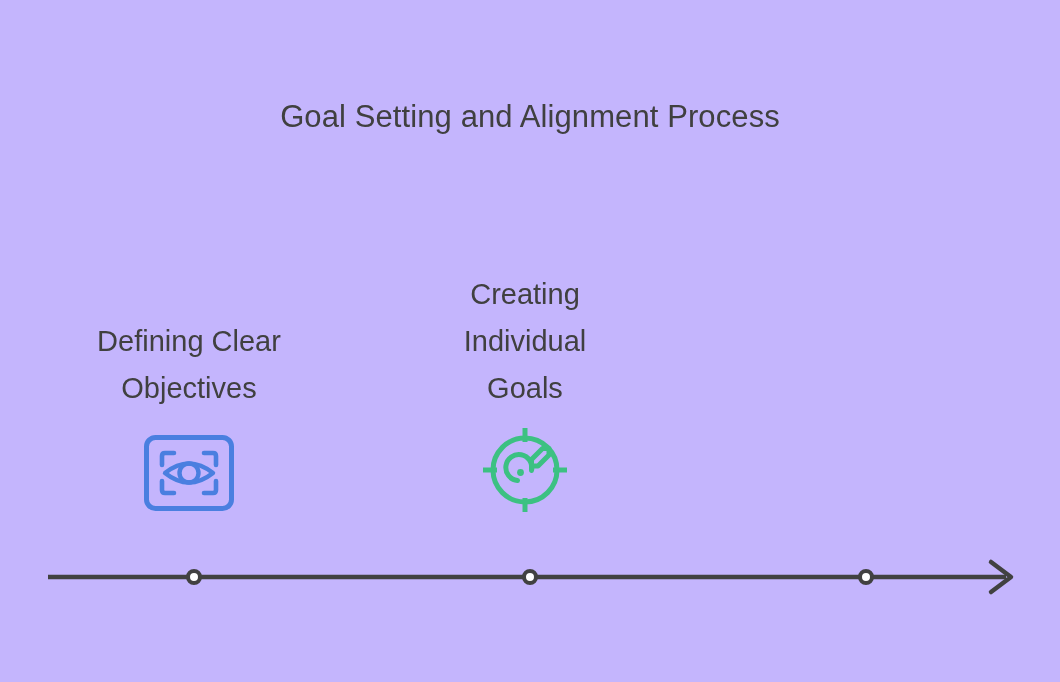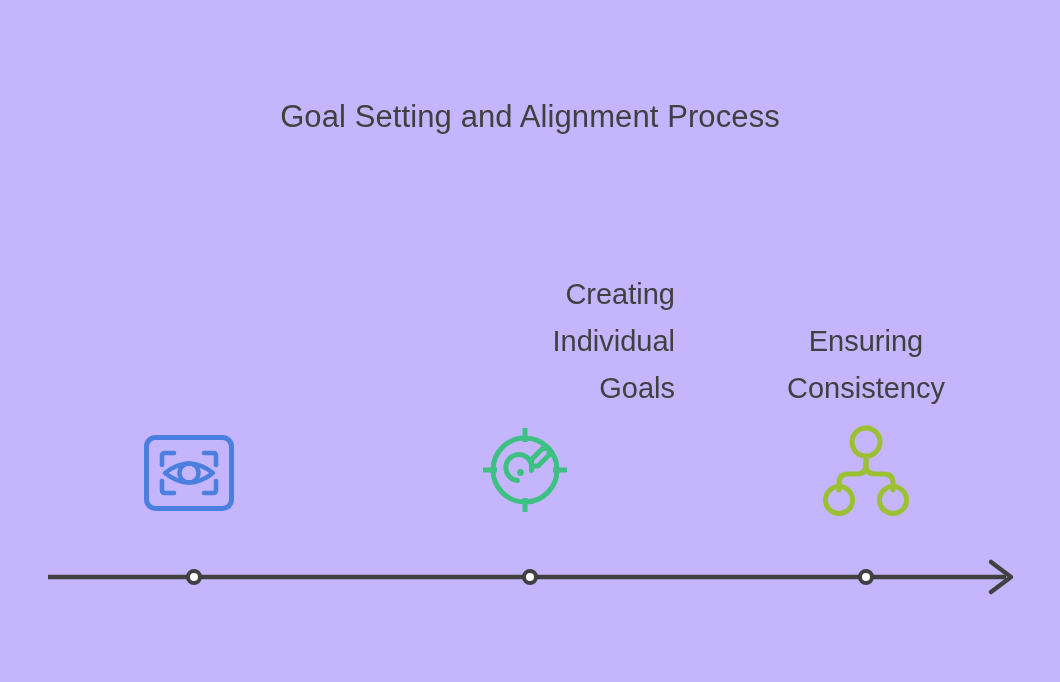--- a/index.html
+++ b/index.html
@@ -55,21 +55,21 @@
     white-space: pre-line;
   }
   .step-icon {
     position: absolute;
     left: 50%;
     transform: translateX(-50%);
   }
 
   
   .label-2line { bottom: 168px; }
-  .label-3line { bottom: 168px; text-align: right; }
+  .label-3line { bottom: 168px; }
 
   .step.s1 { left: 39px; }
   .step.s2 { left: 375px; }
   .step.s3 { left: 716px; }
 
   .step-icon { bottom: 60px; }
 
   
   #timeline {
     position: absolute;
@@ -80,20 +80,22 @@
   }
 </style>
 </head>
 <body>
 
 <div id="canvas">
 
   <div id="chart-title">Goal Setting and Alignment Process</div>
 
   <div class="step s1">
+    <div class="step-label label-2line">Defining Clear
+Objectives</div>
     <div class="step-icon">
       <svg width="92" height="82" viewBox="0 0 92 82">
 
         <rect x="3.5" y="3.5" width="85" height="71" rx="9" ry="9" fill="none" stroke="#4a7fe0" stroke-width="5"></rect>
 
         <path d="M19 31 L19 22 Q19 19 22 19 L31 19" fill="none" stroke="#4a7fe0" stroke-width="4.6" stroke-linecap="round" stroke-linejoin="round"></path>
         <path d="M61 19 L70 19 Q73 19 73 22 L73 31" fill="none" stroke="#4a7fe0" stroke-width="4.6" stroke-linecap="round" stroke-linejoin="round"></path>
         <path d="M73 47 L73 56 Q73 59 70 59 L61 59" fill="none" stroke="#4a7fe0" stroke-width="4.6" stroke-linecap="round" stroke-linejoin="round"></path>
         <path d="M31 59 L22 59 Q19 59 19 56 L19 47" fill="none" stroke="#4a7fe0" stroke-width="4.6" stroke-linecap="round" stroke-linejoin="round"></path>
 
@@ -124,45 +126,20 @@
                  L63.5 24.5
                  L70 24.5
                  L70 31
                  L59 42
                  L52.5 42" fill="none" stroke="#3cc182" stroke-width="5" stroke-linejoin="round" stroke-linecap="round"></path>
         <circle cx="41.5" cy="48.5" r="3.4" fill="#3cc182"></circle>
       </svg>
     </div>
   </div>
 
-  <div class="step s3">
-    <div class="step-label label-2line">Ensuring
-Consistency</div>
-    <div class="step-icon">
-      <svg width="92" height="92" viewBox="0 0 92 92">
-
-        <path d="M46 32 L46 41
-                 Q46 50 37 50
-                 L28 50
-                 Q19 50 19 59
-                 L19 66" fill="none" stroke="#9bc132" stroke-width="5" stroke-linecap="round"></path>
-        <path d="M46 32 L46 41
-                 Q46 50 55 50
-                 L64 50
-                 Q73 50 73 59
-                 L73 66" fill="none" stroke="#9bc132" stroke-width="5" stroke-linecap="round"></path>
-
-        <circle cx="46" cy="18" r="14" fill="none" stroke="#9bc132" stroke-width="5"></circle>
-
-        <circle cx="19" cy="76" r="13.5" fill="none" stroke="#9bc132" stroke-width="5"></circle>
-
-        <circle cx="73" cy="76" r="13.5" fill="none" stroke="#9bc132" stroke-width="5"></circle>
-      </svg>
-    </div>
-  </div>
 
   <div id="timeline">
     <svg width="1060" height="60" viewBox="0 0 1060 60">
 
       <line x1="48" y1="27" x2="1006" y2="27" stroke="#414141" stroke-width="4.5" stroke-linecap="butt"></line>
 
       <path d="M991 12 L1011 27 L991 42" fill="none" stroke="#414141" stroke-width="4.5" stroke-linecap="round" stroke-linejoin="round"></path>
 
       <circle cx="194" cy="27" r="6" fill="#ffffff" stroke="#414141" stroke-width="4"></circle>
       <circle cx="530" cy="27" r="6" fill="#ffffff" stroke="#414141" stroke-width="4"></circle>

